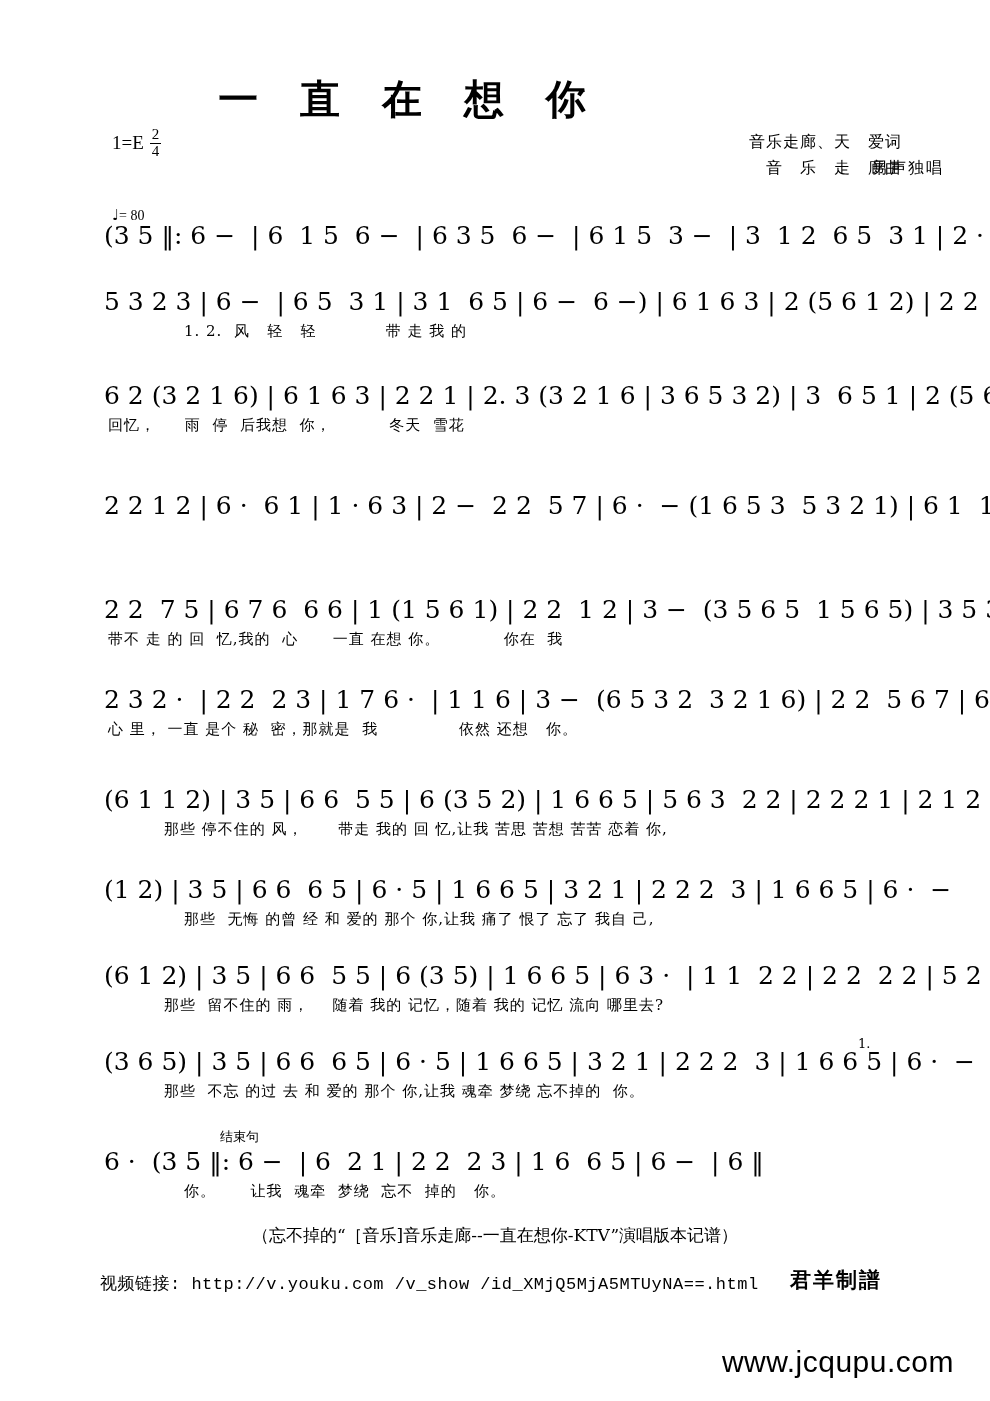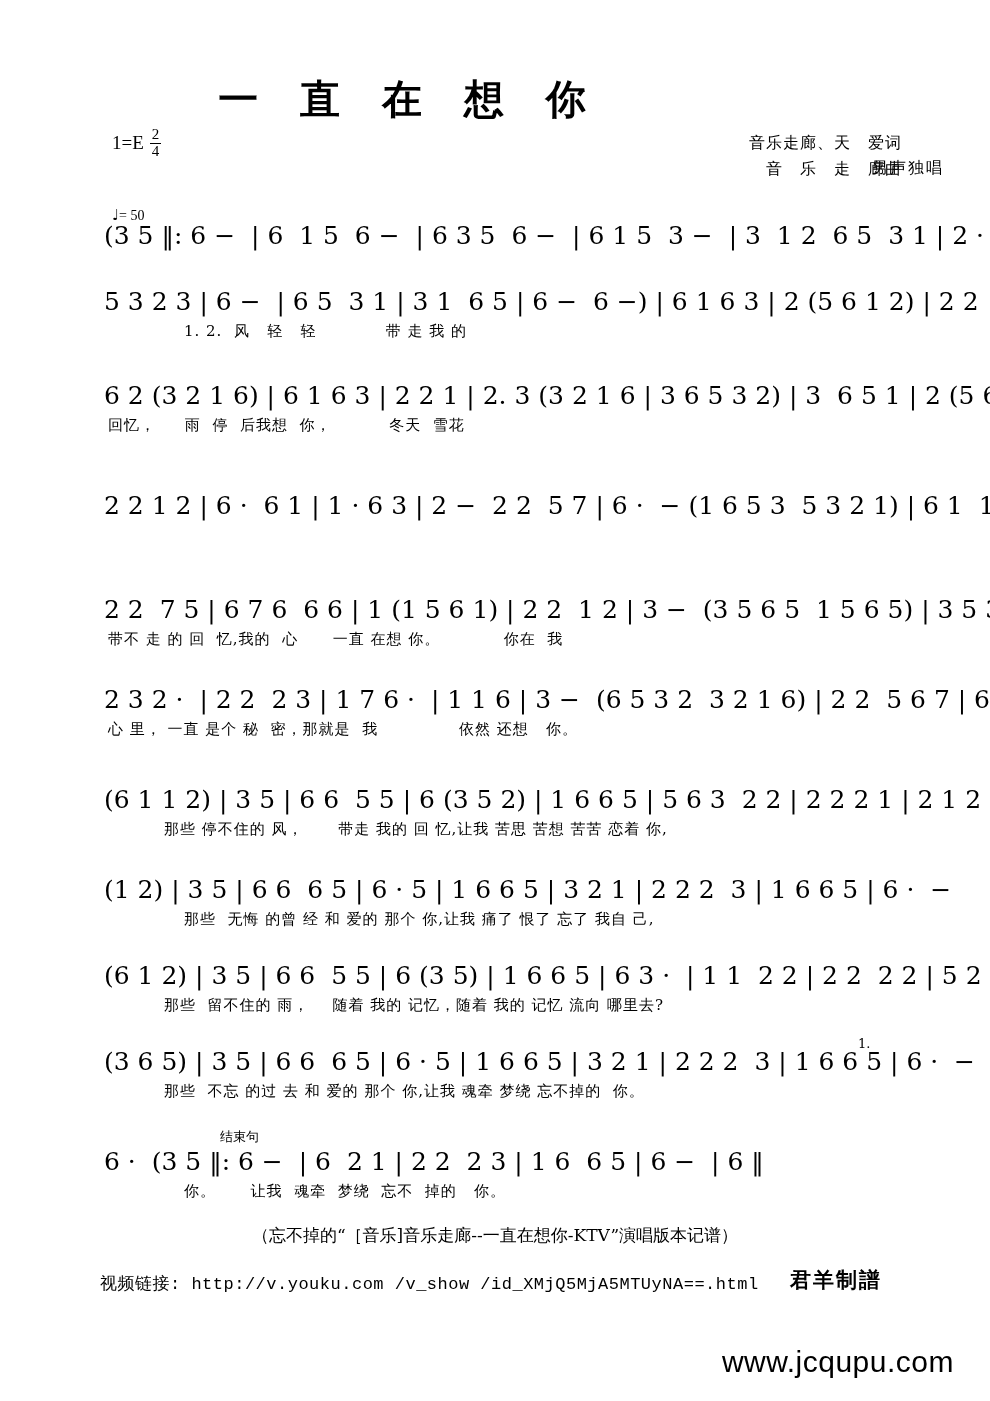--- a/index.html
+++ b/index.html
@@ -67,21 +67,21 @@
     font-size: 16px;
     font-family: "DejaVu Serif", serif;
     letter-spacing: 2px;
   }
   .credits {
     position: absolute;
     top: 130px;
     right: 88px;
     text-align: right;
     font-size: 16px;
-    font-family: Liberation Serif, serif;
+    font-family: Liberation Mono, monospace;
     line-height: 1.65;
     letter-spacing: 1px;
   }
   .tempo {
     position: absolute;
     top: 206px;
     left: 112px;
     font-size: 14px;
     font-family: "Liberation Serif", serif;
   }
@@ -163,21 +163,21 @@
     <span>1=E</span><span class="frac"><span class="num">2</span><span class="den">4</span></span>
   </div>
 
   <div class="subtitle">男声独唱</div>
 
   <div class="credits">
     <div>音乐走廊、天　爱词</div>
     <div>音　乐　走　廊曲</div>
   </div>
 
-  <div class="tempo"><span class="note">♩</span><span>= 50</span></div>
+  <div class="tempo"><span class="note">♩</span><span>= 80</span></div>
 
   <div class="system" style="top:222px;">
     <div class="notes-row">(3 5 ‖: 6 −  | 6  1 5  6 −  | 6 3 5  6 −  | 6 1 5  3 −  | 3  1 2  6 5  3 1 | 2 ·  2 3</div>
     <div class="lyric-row"></div>
   </div>
 
   <div class="system" style="top:288px;">
     <div class="notes-row">5 3 2 3 | 6 −  | 6 5  3 1 | 3 1  6 5 | 6 −  6 −) | 6 1 6 3 | 2 (5 6 1 2) | 2 2   7 5</div>
     <div class="lyric-row indent2">1. 2.  风   轻   轻            带 走 我 的</div>
   </div>

